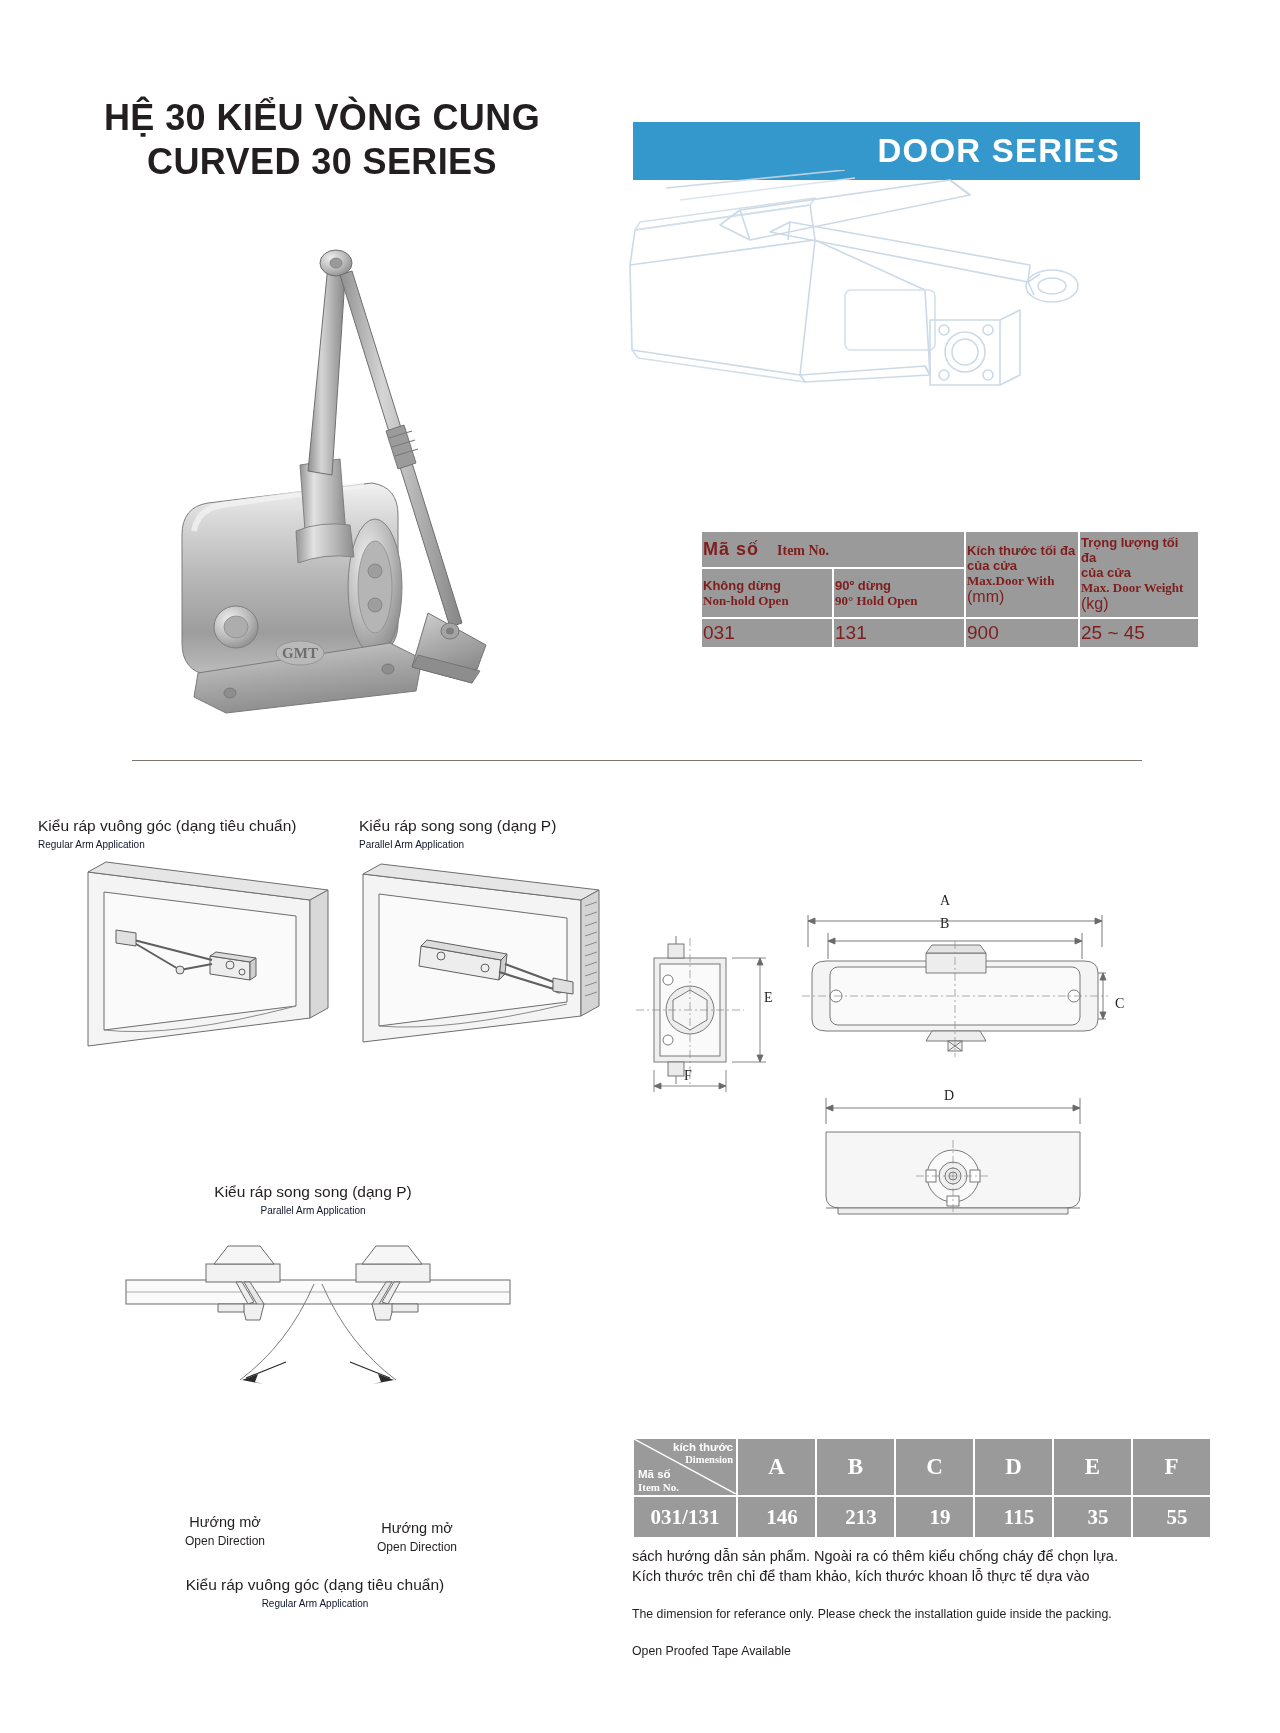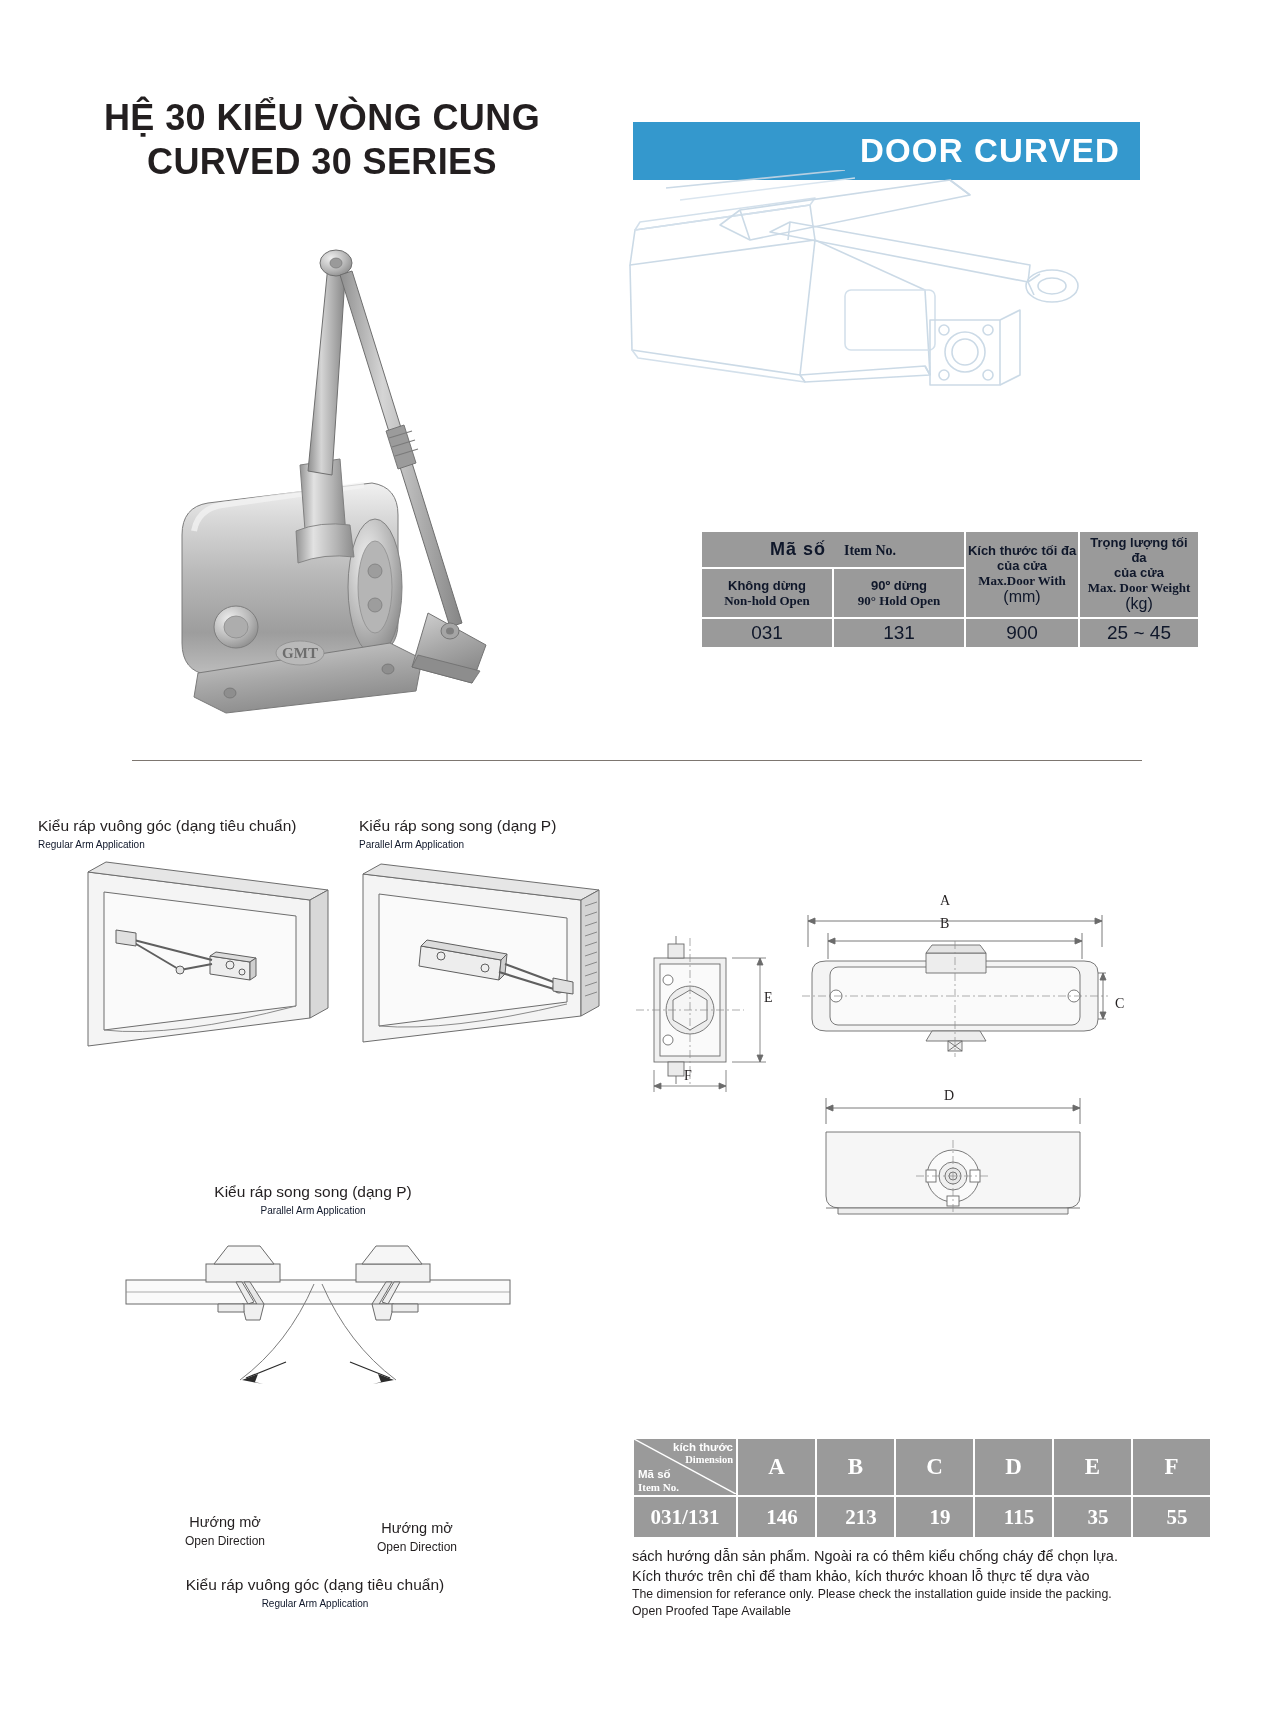--- a/index.html
+++ b/index.html
@@ -31,21 +31,21 @@
   
   .product-photo{position:absolute;left:150px;top:235px;width:420px;height:480px;}
 
   
   .spec-table{
     position:absolute;left:700px;top:530px;
     border-collapse:separate;border-spacing:2px;
     font-family:"Liberation Serif", serif;
   }
   .spec-table td{
-    background:#9a9a9a;color:#0f172a;text-align:center;vertical-align:middle;
+    background:#9a9a9a;color:#7f1d1d;text-align:left;vertical-align:middle;
     padding:3px 1px;line-height:1.16;
   }
   .sp-vn{font-family:"Liberation Sans", sans-serif;font-weight:bold;font-size:13px;display:block;}
   .sp-vn-big{font-family:"Liberation Sans", sans-serif;font-weight:bold;font-size:18px;display:inline;letter-spacing:1px;}
   .sp-en{font-family:"Liberation Serif", serif;font-weight:bold;font-size:13px;display:block;}
   .sp-en-ser{font-family:"Liberation Serif", serif;font-weight:bold;font-size:14px;display:inline;}
   .sp-unit{font-family:"Liberation Sans", sans-serif;font-size:16px;display:block;font-weight:normal;}
   .sp-val{font-family:"Liberation Sans", sans-serif;font-size:19px;color:#ffffff;padding:6px 4px;}
   .c-itemno{width:128px;} .c-itemno2{width:128px;}
   .c-width{width:110px;margin-left:12px;} .c-weight{width:116px;}
@@ -92,36 +92,36 @@
   .dim-head-cell .dm-bot .a{font-size:11.5px;display:block;font-family:"Liberation Sans",sans-serif;}
   .dim-head-cell .dm-bot .b{font-size:11px;display:block;}
   .dim-head-cell svg{position:absolute;inset:0;}
   .dim-col{width:64px;height:54px;font-size:23px;}
   .dim-code{width:100px;height:38px;font-size:21px;}
   .dim-val{width:64px;height:38px;font-size:21px;padding-left:12px;}
 
   
   .footnote{position:absolute;left:632px;top:1546px;width:470px;}
   .footnote .vn{font-size:14.5px;line-height:1.38;color:#231f20;}
-  .footnote .en{font-size:12.3px;line-height:1.35;color:#231f20;margin-top:0;}
+  .footnote .en{font-size:12.3px;line-height:1.35;color:#231f20;margin-top:20px;}
 
   .nowrap{white-space:nowrap;}
 </style>
 </head>
 <body>
 
 <div class="page">
 
   <div class="title-block">
     <div class="title-vn">HỆ 30 KIỂU VÒNG CUNG</div>
     <div class="title-en">CURVED 30 SERIES</div>
   </div>
 
   <div class="blue-banner">
-    <div class="banner-text">DOOR CURVED</div>
+    <div class="banner-text">DOOR SERIES</div>
   </div>
 
   <svg class="ghost" viewBox="0 0 560 260">
     <g fill="none" stroke="#c6d6e4" stroke-width="1.6" stroke-linejoin="round">
       <path d="M30 95 L35 60 L210 35 L215 70 Z"></path>
       <path d="M35 60 L40 52 L215 28 L210 35 Z" stroke="#cfdde9"></path>
       <path d="M30 95 L32 180 L200 205 L215 70"></path>
       <path d="M32 180 L38 188 L205 212 L200 205" stroke="#cfdde9"></path>
       <path d="M200 205 L205 212 L330 205 L325 196 Z"></path>
       <path d="M215 70 L325 120 L330 205"></path>

